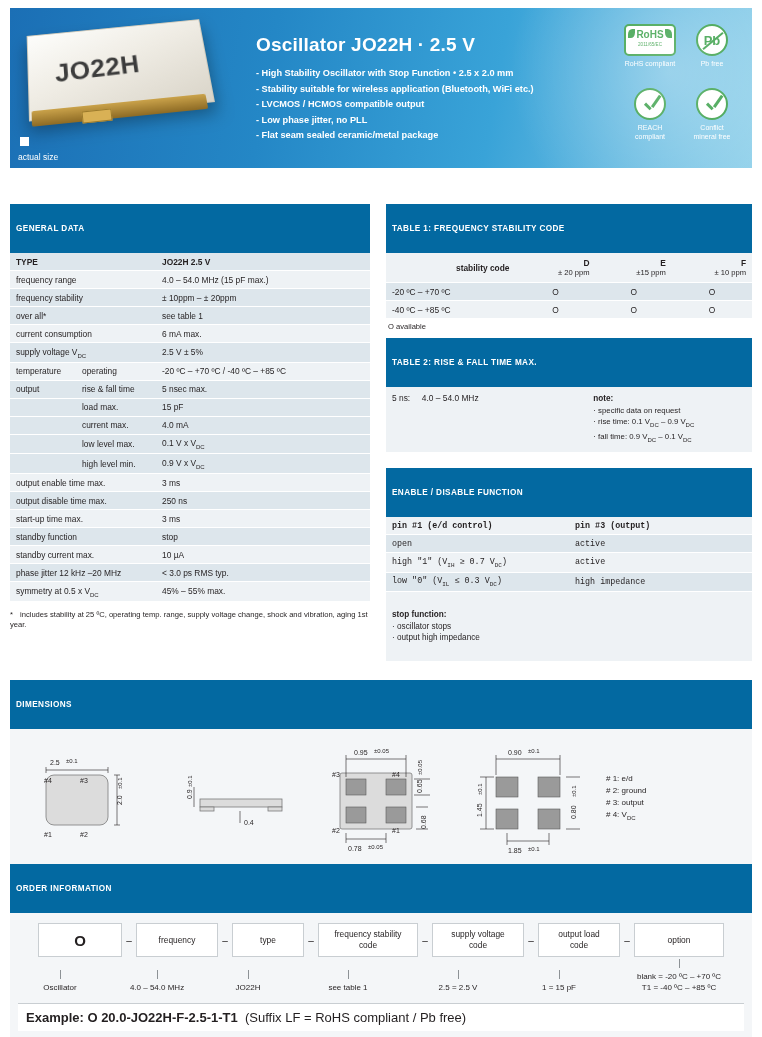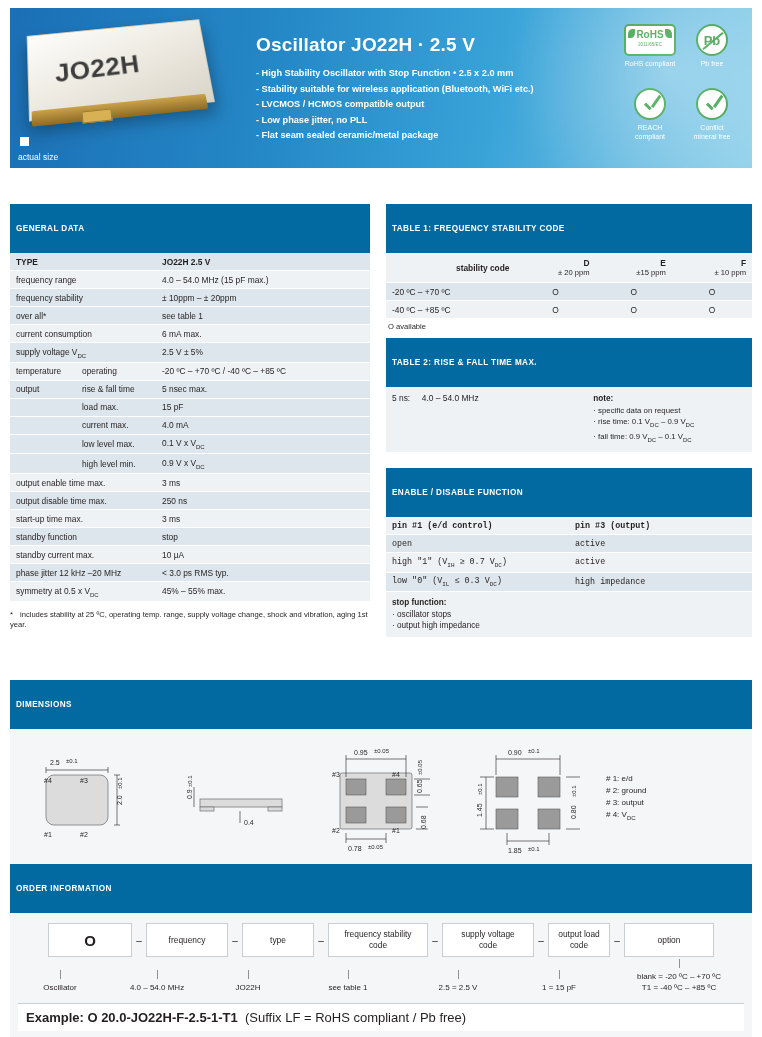--- a/index.html
+++ b/index.html
@@ -151,21 +151,21 @@
 
   
   .t2 td { background:#eef2f5; vertical-align: top; padding:6px; }
   .t2 .note { font-size:7.8px; line-height:11.5px; }
   .t2 .note b { font-size:8.2px; }
 
   
   .ed td { border-bottom:1px solid #ffffff;font-family:Liberation Mono, monospace; }
   .ed .hdr td { background:#eef2f5; font-weight:bold; }
   .ed td:first-child { width:50%; }
-  .stopfn { background:#eef2f5; padding:5px 6px; font-size:8.2px; line-height:11.5px;}
+  .stopfn { background:#eef2f5; padding:17px 6px; font-size:8.2px; line-height:11.5px;}
   .stopfn b { display:block; }
 
   sub { font-size:6px; }
 
   
   .dims-wrap { position:absolute; left:10px; top:672px; width:742px; }
   .dims-body { background:#f4f6f8; height:148px; position:relative; }
   .dimcap { position:absolute; bottom:6px; font-size:8px; }
   .gray-box { fill:#dcdcdc; stroke:#7b7b7b; stroke-width:0.8; }
   .dimline { stroke:#231f20; stroke-width:0.6; }
@@ -534,21 +534,21 @@
         <div class="ord-box" style="width:82px">frequency</div>
         <div class="dash">–</div>
         <div class="ord-box" style="width:72px">type</div>
         <div class="dash">–</div>
         <div class="ord-box" style="width:100px;white-space:pre-line">frequency stability
 code</div>
         <div class="dash">–</div>
         <div class="ord-box" style="width:92px;white-space:pre-line">supply voltage
 code</div>
         <div class="dash">–</div>
-        <div class="ord-box" style="width:62px;white-space:pre-line">output load
+        <div class="ord-box" style="width:82px;white-space:pre-line">output load
 code</div>
         <div class="dash">–</div>
         <div class="ord-box" style="width:90px">option</div>
       </div>
 
       <div class="ord-desc">
         <div class="ord-desc-cell" style="width:84px">
           <div class="tick"></div>
           <span>Oscillator</span>
         </div>

